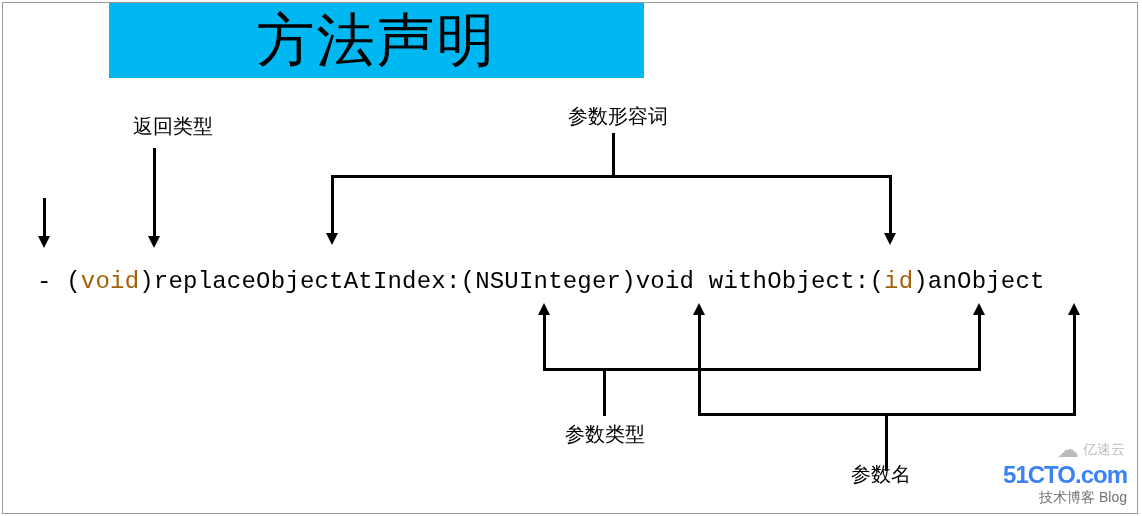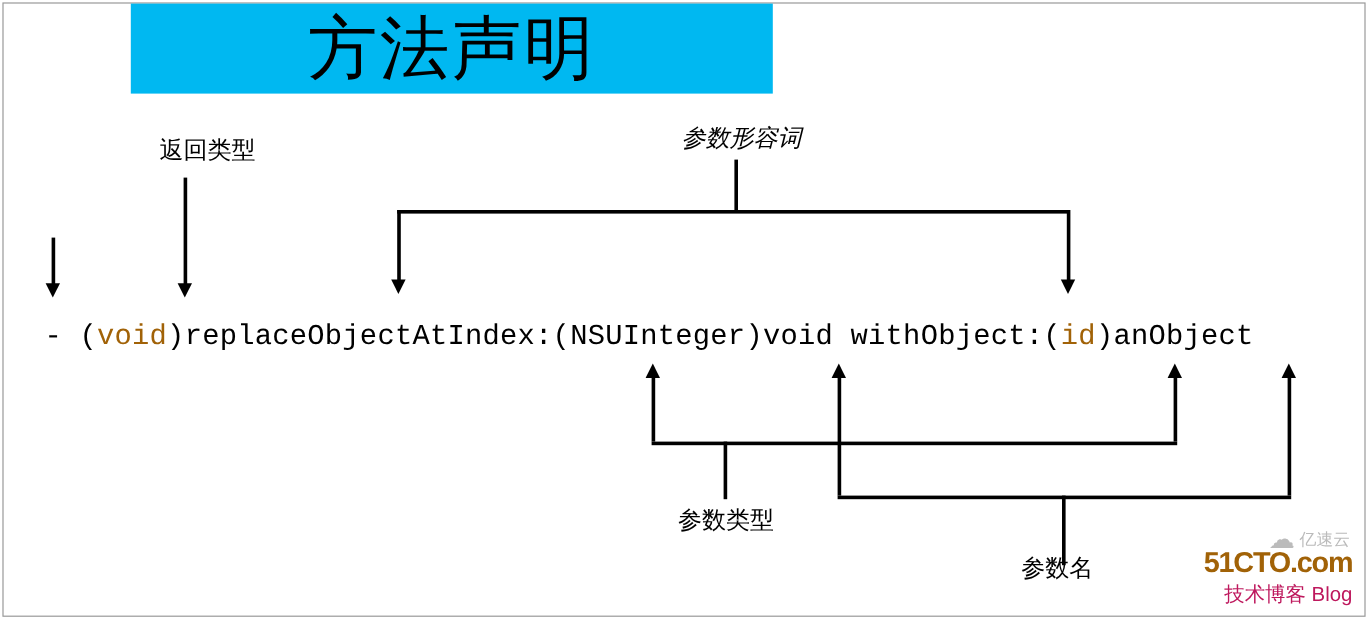--- a/index.html
+++ b/index.html
@@ -77,41 +77,41 @@
     width: 3px;
     background: #000;
   }
   .watermark {
     position: absolute;
     right: 10px; bottom: 6px;
     text-align: right;
     color: #aaa;
     font-family: Arial, sans-serif;
   }
-  .wm-main { font-size: 24px; font-weight: 900; color: #a16207; letter-spacing: -1px; }
-  .wm-sub { font-size: 17px; color: #be185d; }
+  .wm-main { font-size: 24px; font-weight: 900; color: #3b82f6; letter-spacing: -1px; }
+  .wm-sub { font-size: 14px; color: #737373; }
   .yisu {
     position: absolute;
     right: 12px; bottom: 50px;
     display: flex; align-items: center;
     color: #bbb; font-size: 14px;
   }
   .yisu .cloud { font-size: 22px; margin-right: 4px; }
 </style>
 </head>
 <body>
 
 <div class="container">
 
   <div class="title-banner">
     <span class="title-text">方法声明</span>
   </div>
 
   <div class="label" style="left:130px; top:110px;">返回类型</div>
-  <div class="label" style="left:565px; top:100px;font-style:italic;">参数形容词</div>
+  <div class="label" style="left:565px; top:100px;">参数形容词</div>
 
   <div class="label" style="left:562px; top:418px;">参数类型</div>
   <div class="label" style="left:848px; top:458px;">参数名</div>
 
   <div class="vline" style="left:40px; top:195px; height:40px;"></div>
   <div class="arrowhead-down" style="left:35px; top:233px;"></div>
 
   <div class="vline" style="left:150px; top:145px; height:90px;"></div>
   <div class="arrowhead-down" style="left:145px; top:233px;"></div>
 

